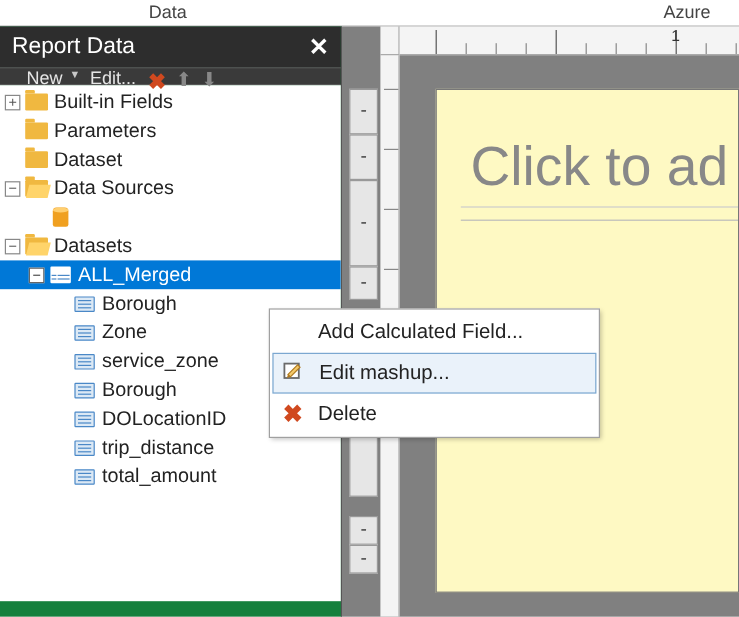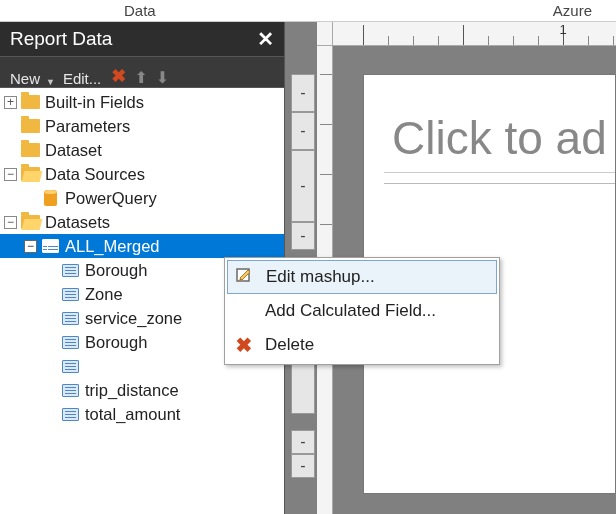--- a/index.html
+++ b/index.html
@@ -10,21 +10,21 @@
   .top-menu .menu-item { padding: 0 4px; }
   .top-menu .menu-item.data { margin-left: 120px; }
   .top-menu .menu-item.azure { margin-left: auto; margin-right: 20px; }
 
   
   .panel { width: 285px; background: #15803d; color: #fff; position: absolute; top: 22px; left: 0; bottom: 0; border-right: 1px solid #555; }
   .panel-header { height: 34px; background: #2d2d2d; display: flex; align-items: center; padding: 0 10px; }
   .panel-title { font-size: 19px; color: #fff; flex: 1; }
   .close-x { color: #fff; font-size: 20px; font-weight: bold; cursor: pointer; }
 
-  .panel-toolbar { height: 32px; background: #3a3a3a; border-top: 1px solid #555; border-bottom: 1px solid #555; display: flex; align-items: flex-end; padding: 0 6px; gap: 4px; }
+  .panel-toolbar { height: 15px; background: #3a3a3a; border-top: 1px solid #555; border-bottom: 1px solid #555; display: flex; align-items: flex-start; padding: 0 18px; gap: 4px; }
   .tb-text { color: #e6e6e6; font-size: 15px; padding: 0 4px; cursor: pointer; }
   .tb-dd { font-size: 9px; color: #c8c8c8; margin-left: -2px; }
   .tb-x { color: #d0491f; font-size: 18px; font-weight: bold; padding: 0 2px; }
   .tb-arrow { color: #888; font-size: 16px; padding: 0 2px; }
 
   .tree { background: #fff; color: #000; height: calc(100% - 62px); overflow: auto; padding-top: 2px; }
   .tree-row { display: flex; align-items: center; height: 24px; font-size: 16.5px; color: #222; cursor: pointer; white-space: nowrap; }
   .tree-row.selected { background: #0078d7; color: #fff; }
   .expander { width: 13px; height: 13px; border: 1px solid #888; display: inline-flex; align-items: center; justify-content: center; font-size: 12px; line-height: 1; margin: 0 4px 0 2px; color: #555; background: #fff; flex-shrink: 0; }
   .expander.none { border: none; background: transparent; }
@@ -49,21 +49,21 @@
   .ruler-h { position: absolute; top: 0; left: 48px; right: 0; height: 24px; background: #f4f4f4; border-bottom: 1px solid #aaa; }
   .ruler-h .tick-major { position: absolute; top: 3px; bottom: 0; width: 1px; background: #555; }
   .ruler-h .tick-minor { position: absolute; top: 14px; bottom: 0; width: 1px; background: #888; }
   .ruler-h .tick-label { position: absolute; top: 0; font-size: 13px; color: #333; transform: translateX(-50%); }
   .ruler-corner { position: absolute; top: 0; left: 32px; width: 16px; height: 24px; background: #f4f4f4; border-bottom:1px solid #aaa; border-right:1px solid #aaa;}
   .ruler-v { position: absolute; top: 24px; left: 32px; width: 16px; bottom: 0; background: #f4f4f4; border-right: 1px solid #aaa; }
   .ruler-v .tick { position: absolute; left: 3px; right: 0; height: 1px; background: #888; }
   .row-handles { position: absolute; top: 52px; left: 0; width: 32px; bottom: 0; }
   .row-handle { width: 24px; height: 38px; background: #e6e6e6; border: 1px solid #999; margin-left: 6px; display:flex; align-items:center; justify-content:center; font-size:16px; color:#444;}
   .row-gap { height: 16px; }
-  .canvas { position: absolute; top: 52px; left: 78px; right: 0; height: 420px; background: #ffffff; border: 1px solid #777; }
+  .canvas { position: absolute; top: 52px; left: 78px; right: 0; height: 420px; background: #fef9c3; border: 1px solid #777; }
   .title-box { position: absolute; top: 28px; left: 20px; right: 0; height: 70px; border-bottom: 1px solid #ccc; display:flex; align-items:center; padding-left:8px;}
   .title-text { font-size: 46px; color: #888; font-weight: 300; white-space: nowrap; overflow: hidden; }
   .table-region { position: absolute; top: 108px; left: 20px; right: 0; border-top: 1px solid #bbb; }
 
   
   .context-menu { position: absolute; top: 257px; left: 224px; width: 276px; background: #fff; border: 1px solid #a0a0a0; box-shadow: 2px 2px 4px rgba(0,0,0,0.25); z-index: 50; padding: 2px; }
   .ctx-item { height: 34px; display: flex; align-items: center; font-size: 17px; color: #222; padding: 0 10px 0 6px; gap: 10px; cursor: pointer; }
   .ctx-item.hover { border: 1px solid #7ba7d0; background: #eaf2fa; height: 34px; }
   .ctx-icon { width: 22px; height: 22px; display: inline-flex; align-items: center; justify-content: center; flex-shrink: 0; }
   .ctx-icon.none { }
@@ -126,21 +126,20 @@
           <span class="folder open"></span>
         </span>
       <span>Data Sources</span>
     </div>
     <div class="tree-row">
       <span class="indent" style="width:22px"></span>
         <span class="expander none"></span>
       <span class="node-icon">
           <span class="db-icon"></span>
         </span>
-      <span>PowerQuery</span>
     </div>
     <div class="tree-row">
       <span class="indent" style="width:2px"></span>
         <span class="expander">−</span>
       <span class="node-icon">
           <span class="folder open"></span>
         </span>
       <span>Datasets</span>
     </div>
     <div class="tree-row selected">
@@ -182,20 +181,21 @@
           <span class="field-icon"></span>
         </span>
       <span>Borough</span>
     </div>
     <div class="tree-row">
       <span class="indent" style="width:42px"></span>
         <span class="expander none"></span>
       <span class="node-icon">
           <span class="field-icon"></span>
         </span>
+      <span>DOLocationID</span>
     </div>
     <div class="tree-row">
       <span class="indent" style="width:42px"></span>
         <span class="expander none"></span>
       <span class="node-icon">
           <span class="field-icon"></span>
         </span>
       <span>trip_distance</span>
     </div>
     <div class="tree-row">
@@ -245,31 +245,31 @@
   </div>
   <div class="canvas">
     <div class="title-box">
       <span class="title-text">Click to ad</span>
     </div>
     <div class="table-region"></div>
   </div>
 </div>
 
 <div class="context-menu">
+  <div class="ctx-item">
+    <span class="ctx-icon none"></span>
+    <span>Add Calculated Field...</span>
+  </div>
   <div class="ctx-item hover">
     <span class="ctx-icon icon-edit">
       <svg viewBox="0 0 20 20">
           <rect x="2" y="2" width="12" height="12" fill="#fff" stroke="#6a6a6a" stroke-width="1.5"></rect>
           <path d="M7 13 L15 5 L13 3 L5 11 Z" fill="#f4c969" stroke="#b07a1f"></path>
           <path d="M5 11 L4 14 L7 13 Z" fill="#b07a1f"></path>
         </svg>
     </span>
     <span>Edit mashup...</span>
   </div>
   <div class="ctx-item">
-    <span class="ctx-icon none"></span>
-    <span>Add Calculated Field...</span>
-  </div>
-  <div class="ctx-item">
     <span class="ctx-icon icon-del">✖</span>
     <span>Delete</span>
   </div>
 </div>
 
 </body></html>

